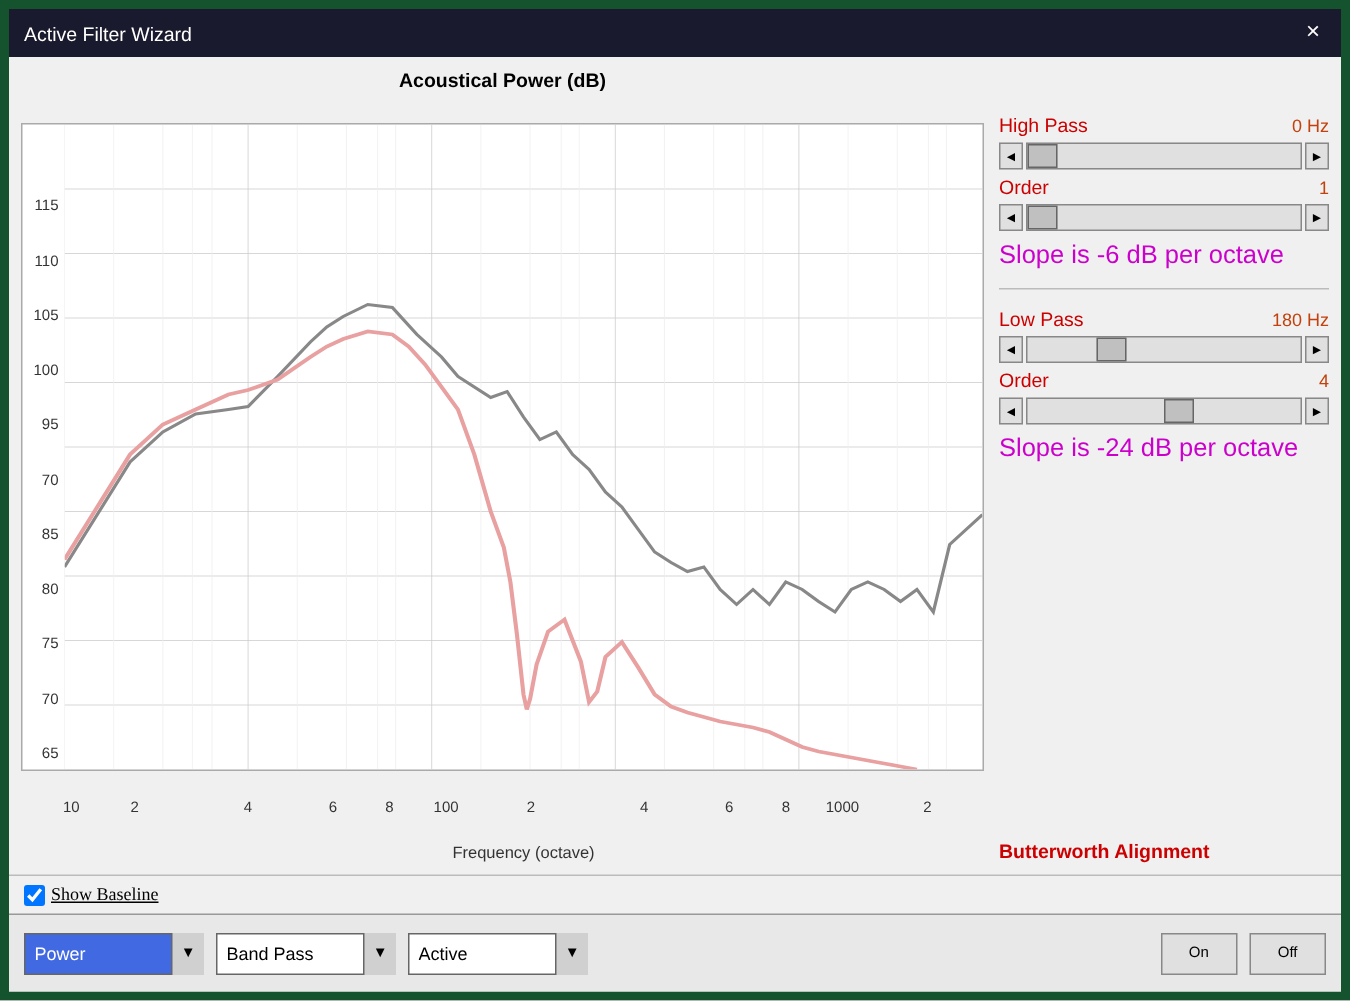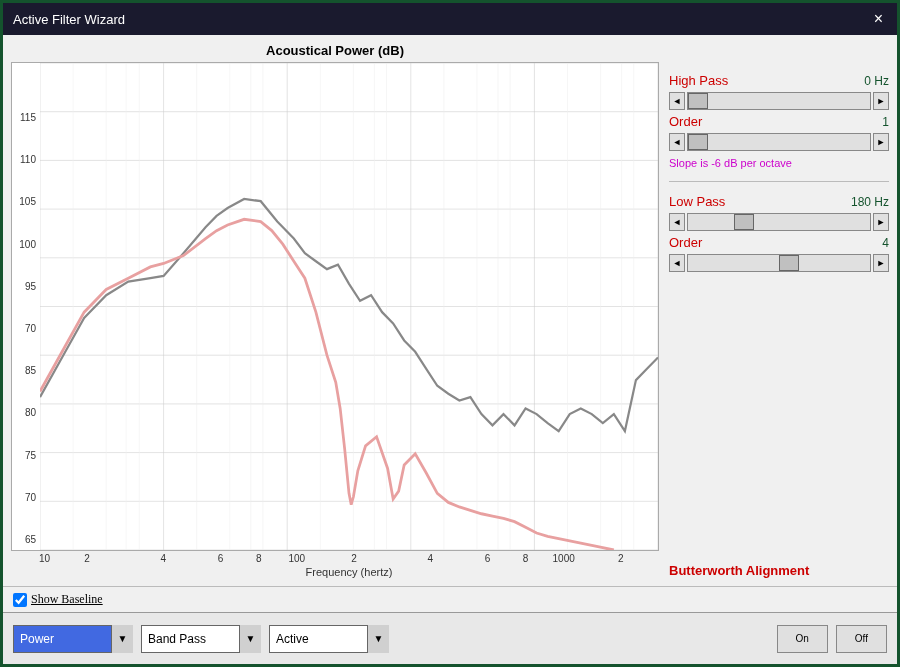--- a/index.html
+++ b/index.html
@@ -10,21 +10,21 @@
       display: flex;
       justify-content: center;
       align-items: center;
       width: 900px;
       height: 667px;
     }
     .window {
       width: 900px;
       height: 667px;
       background: #f0f0f0;
-      border: 3px solid #14532d;
+      border: 6px solid #14532d;
       display: flex;
       flex-direction: column;
     }
     .title-bar {
       background: #1a1a2e;
       color: white;
       padding: 6px 10px;
       display: flex;
       justify-content: space-between;
       align-items: center;
@@ -46,20 +46,21 @@
     .main-content {
       display: flex;
       flex: 1;
       padding: 8px;
       gap: 10px;
     }
     .chart-area {
       flex: 1;
       display: flex;
       flex-direction: column;
+      gap: 17px;
     }
     .chart-title {
       text-align: center;
       font-weight: bold;
       font-size: 13px;
       margin-bottom: 4px;
     }
     .chart-container {
       position: relative;
       background: white;
@@ -107,21 +108,21 @@
     .control-label-row {
       display: flex;
       justify-content: space-between;
       align-items: center;
     }
     .control-label {
       color: #cc0000;
       font-size: 13px;
     }
     .control-value {
-      color: #14532d;
+      color: #c2410c;
       font-size: 12px;
     }
     .slider-row {
       display: flex;
       align-items: center;
       gap: 2px;
     }
     .slider-arrow {
       background: #e0e0e0;
       border: 1px solid #888;
@@ -143,21 +144,21 @@
     }
     .slider-thumb {
       position: absolute;
       height: 100%;
       background: #c0c0c0;
       border: 1px solid #666;
       width: 20px;
     }
     .slope-text {
       color: #cc00cc;
-      font-size: 11px;
+      font-size: 17px;
       margin-top: 2px;
     }
     .separator {
       height: 1px;
       background: #bbb;
       margin: 6px 0;
     }
     .alignment-text {
       color: #cc0000;
       font-weight: bold;
@@ -432,21 +433,21 @@
         <span style="flex:0.5; text-align:center;">6</span>
         <span style="flex:0.5; text-align:center;">8</span>
         <span style="flex:0.5; text-align:center;">100</span>
         <span style="flex:1; text-align:center;">2</span>
         <span style="flex:1; text-align:center;">4</span>
         <span style="flex:0.5; text-align:center;">6</span>
         <span style="flex:0.5; text-align:center;">8</span>
         <span style="flex:0.5; text-align:center;">1000</span>
         <span style="flex:1; text-align:center;">2</span>
       </div>
-      <div style="text-align:center; font-size:11px; color:#333; padding-left:28px; margin-top:2px;">Frequency (hertz)</div>
+      <div style="text-align:center; font-size:11px; color:#333; padding-left:28px; margin-top:2px;">Frequency (octave)</div>
     </div>
 
     <div class="controls-area">
 
       <div class="control-group">
         <div class="control-label-row">
           <span class="control-label">High Pass</span>
           <span class="control-value">0 Hz</span>
         </div>
         <div class="slider-row">
@@ -488,20 +489,21 @@
           <span class="control-label">Order</span>
           <span class="control-value">4</span>
         </div>
         <div class="slider-row">
           <div class="slider-arrow">◄</div>
           <div class="slider-track">
             <div class="slider-thumb" style="left:50%;"></div>
           </div>
           <div class="slider-arrow">►</div>
         </div>
+        <div class="slope-text">Slope is -24 dB per octave</div>
       </div>
 
       <div style="flex:1;"></div>
 
       <div class="alignment-text">Butterworth Alignment</div>
     </div>
   </div>
 
   <div style="display:flex; align-items:center; padding:5px 10px; border-top:1px solid #bbb; background:#f0f0f0;">
     <div class="show-baseline">

